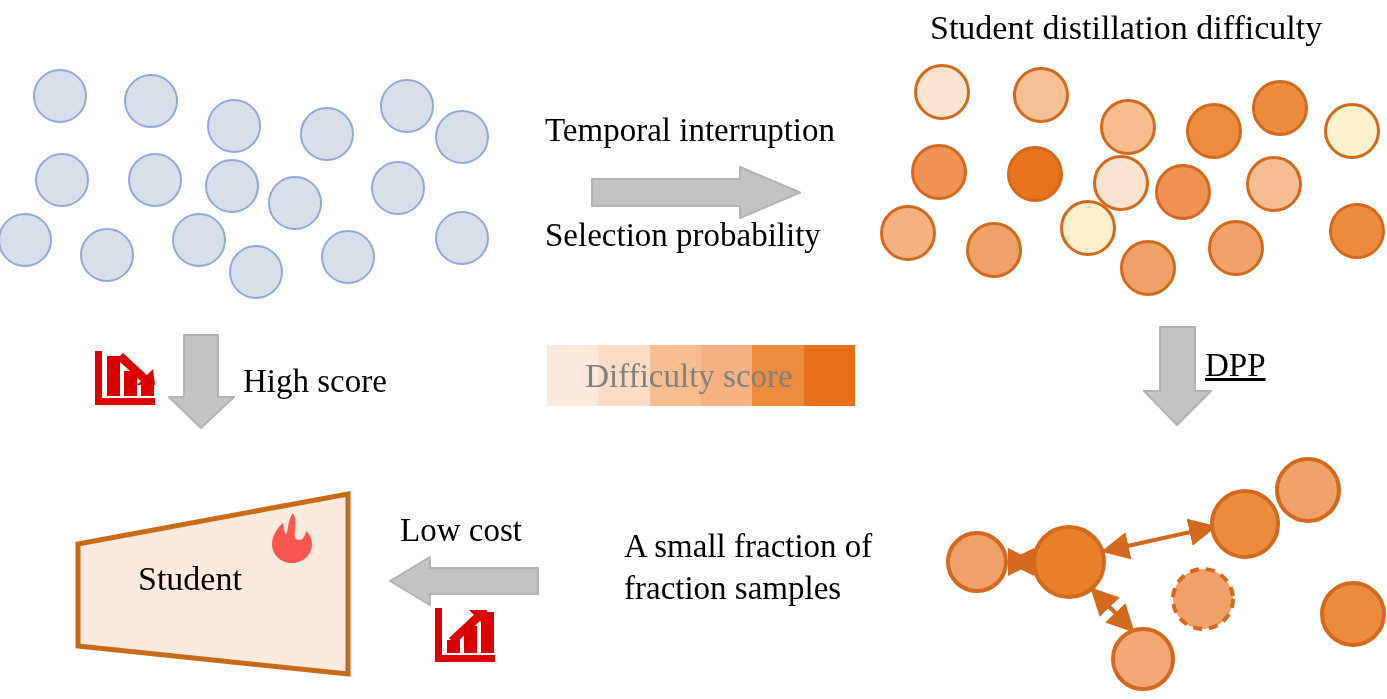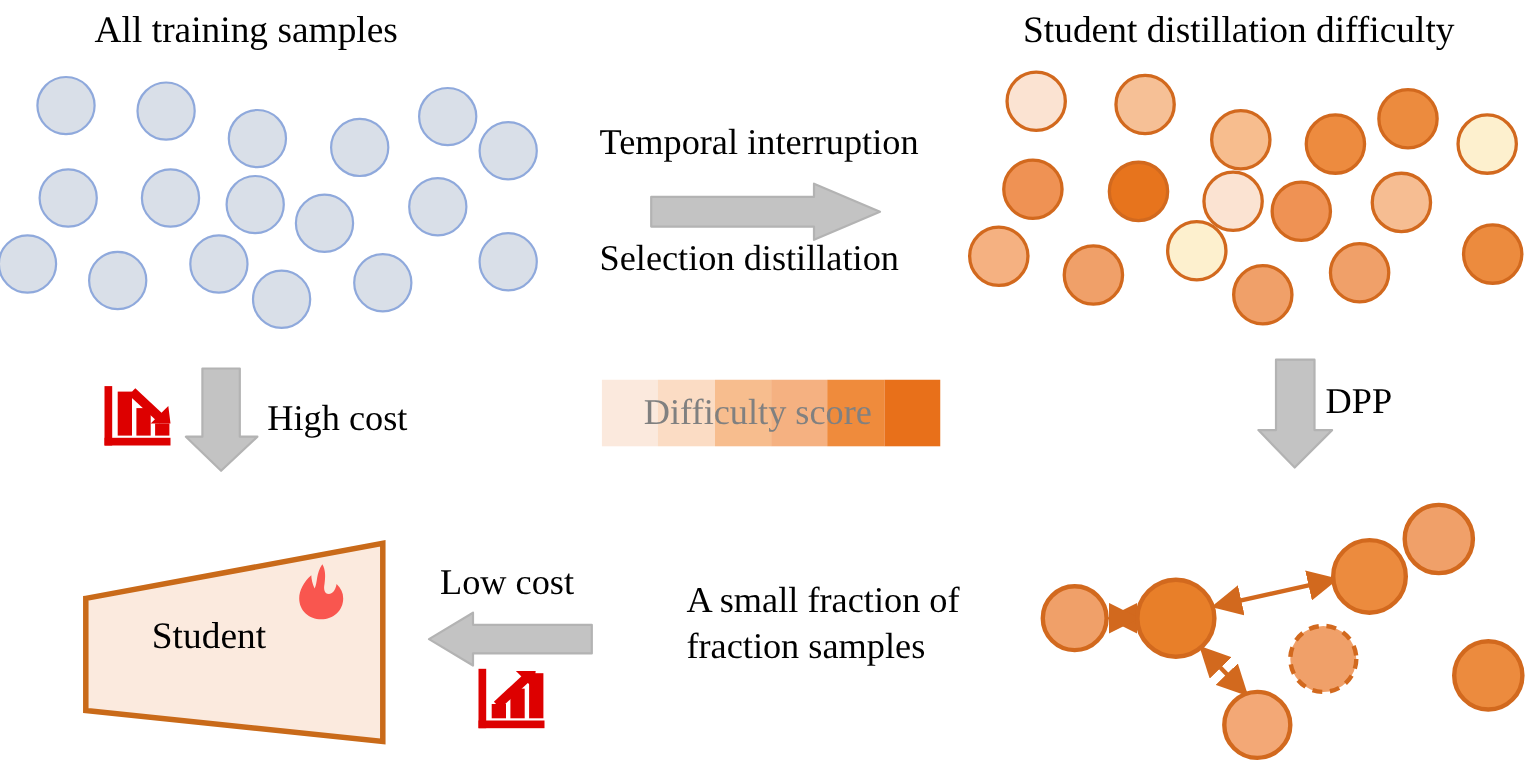--- a/index.html
+++ b/index.html
@@ -84,21 +84,20 @@
     color: #000000;
   }
 
   svg { display: block; overflow: visible; }
 </style>
 </head>
 <body>
 
 <div id="stage">
 
-  <div class="abs title" style="left:86px; top:8px;">All training samples</div>
 
   <div class="abs" id="blue-cluster" style="left:0px; top:50px; width:520px; height:270px;">
       <div class="dot dot-blue" style="left: 33px; top: 19px; width: 54px; height: 54px; background: rgb(217, 223, 232); border-color: rgb(143, 169, 220);"></div>
       <div class="dot dot-blue" style="left: 124px; top: 24px; width: 54px; height: 54px; background: rgb(217, 223, 232); border-color: rgb(143, 169, 220);"></div>
       <div class="dot dot-blue" style="left: 207px; top: 49px; width: 54px; height: 54px; background: rgb(217, 223, 232); border-color: rgb(143, 169, 220);"></div>
       <div class="dot dot-blue" style="left: 300px; top: 57px; width: 54px; height: 54px; background: rgb(217, 223, 232); border-color: rgb(143, 169, 220);"></div>
       <div class="dot dot-blue" style="left: 380px; top: 29px; width: 54px; height: 54px; background: rgb(217, 223, 232); border-color: rgb(143, 169, 220);"></div>
       <div class="dot dot-blue" style="left: 435px; top: 60px; width: 54px; height: 54px; background: rgb(217, 223, 232); border-color: rgb(143, 169, 220);"></div>
       <div class="dot dot-blue" style="left: 35px; top: 103px; width: 54px; height: 54px; background: rgb(217, 223, 232); border-color: rgb(143, 169, 220);"></div>
       <div class="dot dot-blue" style="left: 128px; top: 103px; width: 54px; height: 54px; background: rgb(217, 223, 232); border-color: rgb(143, 169, 220);"></div>
@@ -136,29 +135,29 @@
     </div>
 
   <div class="abs label" style="left:545px; top:110px;">Temporal interruption</div>
 
   <div class="abs" style="left:592px; top:165px;">
     <svg width="210" height="55" viewBox="0 0 210 55">
       <polygon points="0,14 148,14 148,2 208,27.5 148,53 148,41 0,41" fill="#c3c3c3" stroke="#b3b3b3" stroke-width="2" stroke-linejoin="round"></polygon>
     </svg>
   </div>
 
-  <div class="abs label" style="left:545px; top:215px;">Selection distillation</div>
+  <div class="abs label" style="left:545px; top:215px;">Selection probability</div>
 
   <div class="abs" style="left:168px; top:335px;">
     <svg width="70" height="95" viewBox="0 0 70 95">
       <polygon points="16,0 50,0 50,62 66,62 33,93 1,62 16,62" fill="#c3c3c3" stroke="#b3b3b3" stroke-width="2" stroke-linejoin="round"></polygon>
     </svg>
   </div>
 
-  <div class="abs label" style="left:243px; top:361px;">High cost</div>
+  <div class="abs label" style="left:243px; top:361px;">High score</div>
 
   <div class="abs" style="left:93px; top:347px;">
     <svg width="64" height="64" viewBox="0 0 64 64">
       <g fill="#dd0000">
         <rect x="2" y="4" width="7" height="54"></rect>
         <rect x="2" y="51" width="60" height="7"></rect>
         <rect x="14" y="9" width="13" height="40"></rect>
         <rect x="31" y="24" width="13" height="25"></rect>
         <rect x="48" y="38" width="13" height="11"></rect>
         <path d="M30,6 L58,32 L52,38 L24,12 Z"></path>
@@ -178,21 +177,21 @@
   <div class="abs" style="left:547px; top:345px; width:284px; height:61px; pointer-events:none;">
     <div id="colorbar-label">Difficulty score</div>
   </div>
 
   <div class="abs" style="left:1143px; top:327px;">
     <svg width="72" height="100" viewBox="0 0 72 100">
       <polygon points="17,0 52,0 52,64 68,64 34,98 1,64 17,64" fill="#c3c3c3" stroke="#b3b3b3" stroke-width="2" stroke-linejoin="round"></polygon>
     </svg>
   </div>
 
-  <div class="abs label" style="left:1205px; top:345px;">DPP</div>
+  <div class="abs label" style="left:1205px; top:345px;text-decoration:underline;">DPP</div>
 
 
   <div class="abs" id="dpp-graph" style="left:0px; top:0px; width:1387px; height:699px;">
     <svg id="dpp-svg" width="1387" height="699" viewBox="0 0 1387 699" style="position:absolute; left:0; top:0;">
         <defs>
           <marker id="ah-end" markerWidth="7" markerHeight="7" refX="6" refY="3.5" orient="auto" markerUnits="strokeWidth">
             <path d="M0,0 L0,7 L7,3.5 Z" fill="#d2691e"></path>
           </marker>
           <marker id="ah-start" markerWidth="7" markerHeight="7" refX="1" refY="3.5" orient="auto" markerUnits="strokeWidth">
             <path d="M7,0 L7,7 L0,3.5 Z" fill="#d2691e"></path>

